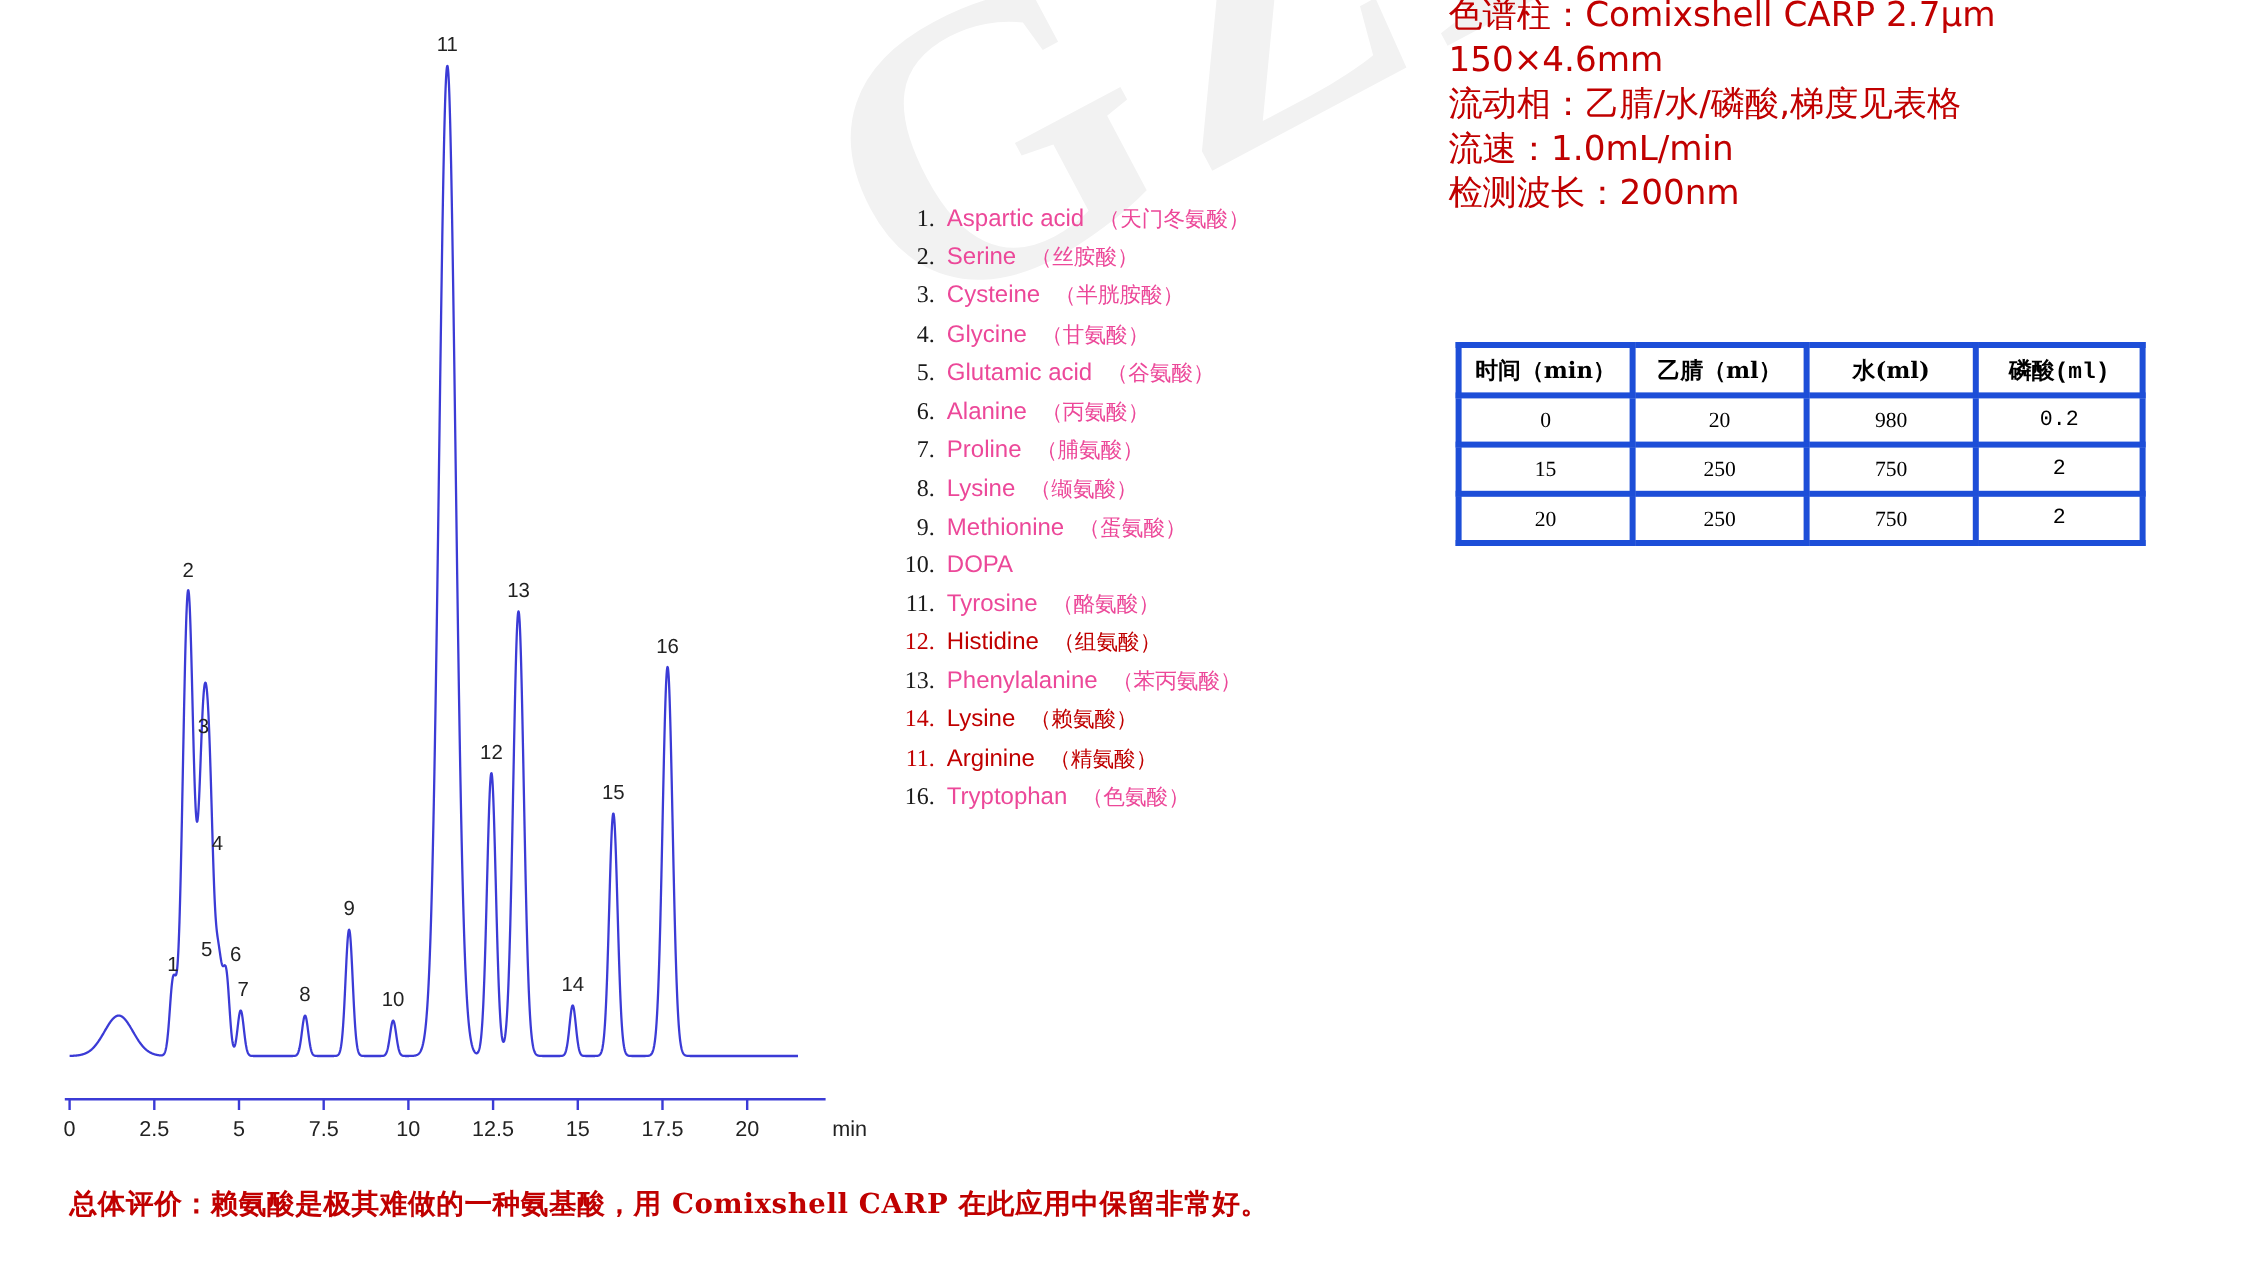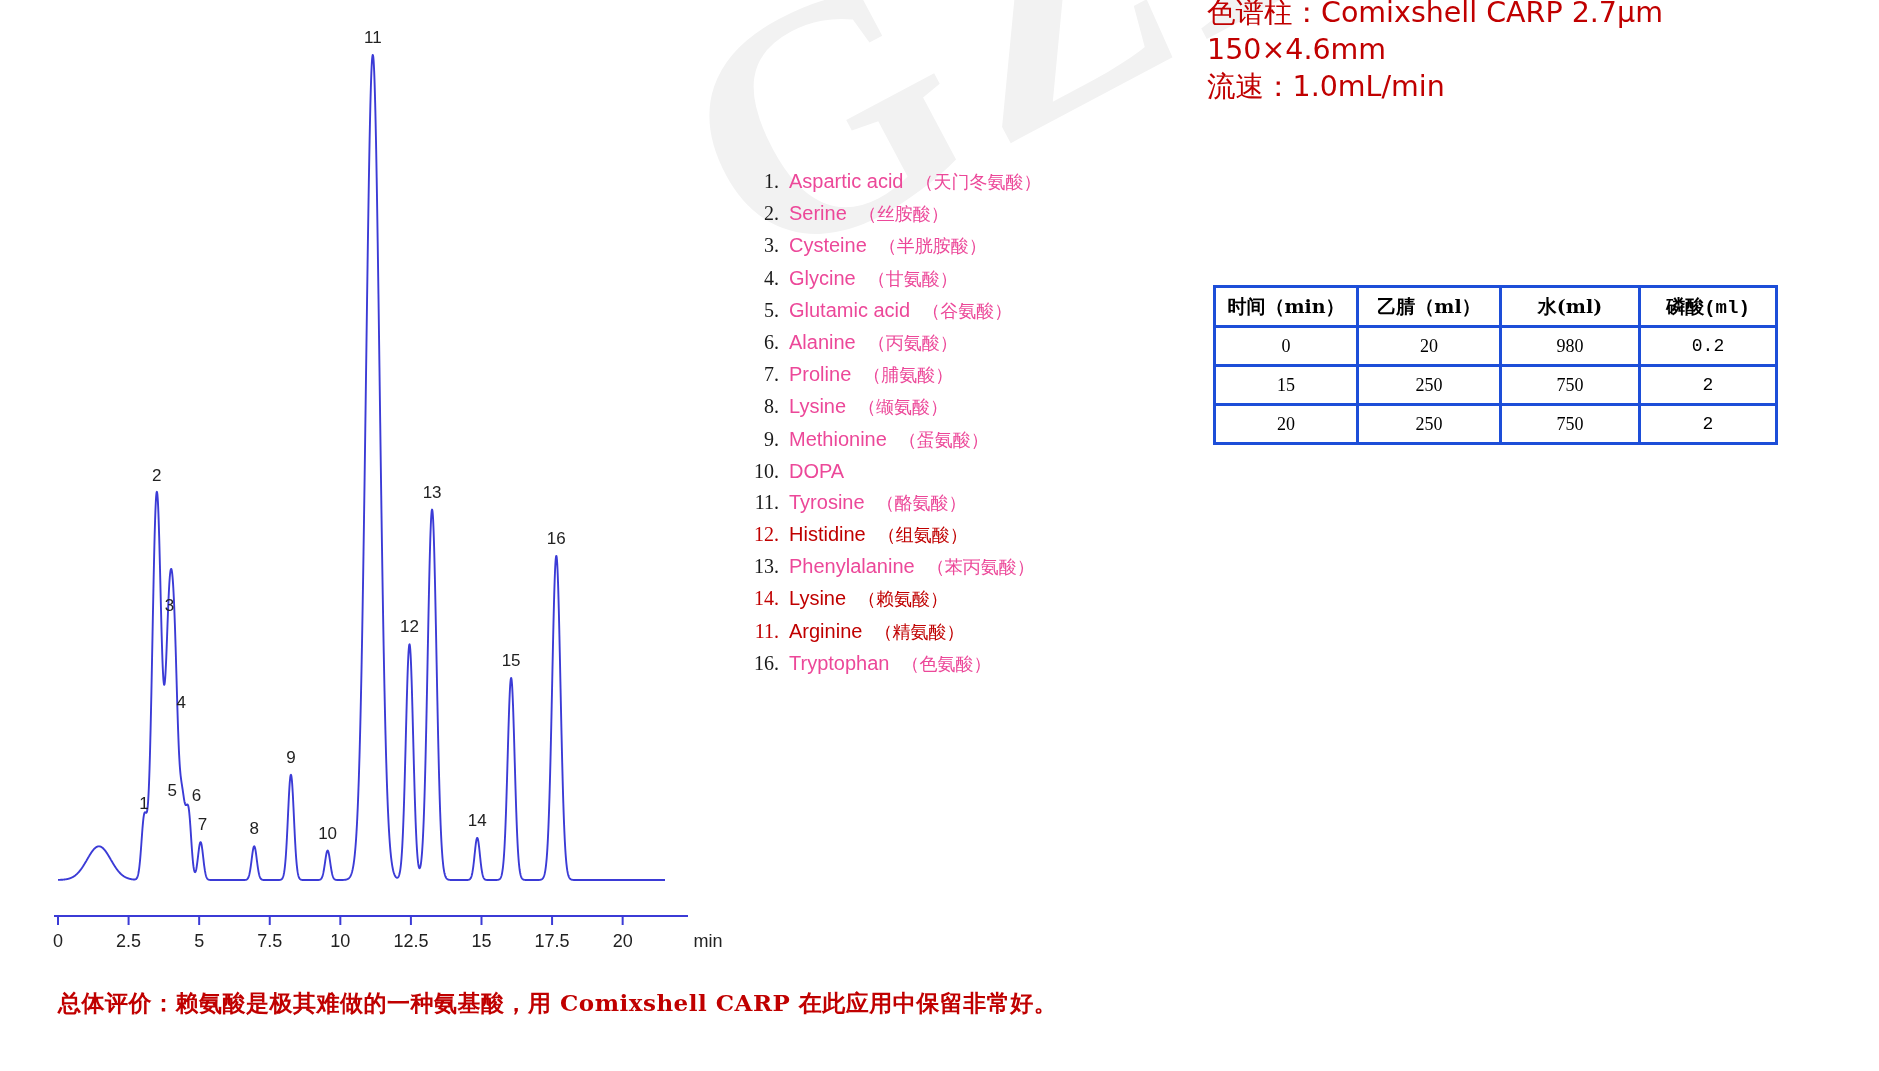--- a/index.html
+++ b/index.html
@@ -117,21 +117,21 @@
     top: 285px;
     z-index: 3;
   }
   table.grad {
     border-collapse: collapse;
     border: 1.5px solid #000;
     background: #fff;
   }
   table.grad th,
   table.grad td {
-    border: 3px solid #1d4ed8;
+    border: 5px solid #1d4ed8;
     text-align: center;
     font-family: "DejaVu Serif", serif;
     padding: 0;
   }
   table.grad th {
     height: 37px;
     font-size: 19px;
     font-weight: bold;
   }
   table.grad td {
@@ -286,21 +286,23 @@
     </div>
     <div class="legend-row">
       <span class="legend-num">16.</span>
       <span class="legend-en">Tryptophan</span>
       <span class="legend-cn">（色氨酸）</span>
     </div>
   </div>
 
 <div class="method">
   <div class="method-line">色谱柱：Comixshell CARP 2.7μm 150×4.6mm</div>
+  <div class="method-line">流动相：乙腈/水/磷酸,梯度见表格</div>
   <div class="method-line">流速：1.0mL/min</div>
+  <div class="method-line">检测波长：200nm</div>
 </div>
 
 <div class="grad-table-wrap">
   <table class="grad">
     <thead>
       <tr>
         <th>时间（min）</th>
         <th>乙腈（ml）</th>
         <th>水(ml)</th>
         <th>磷酸(ml)</th>

